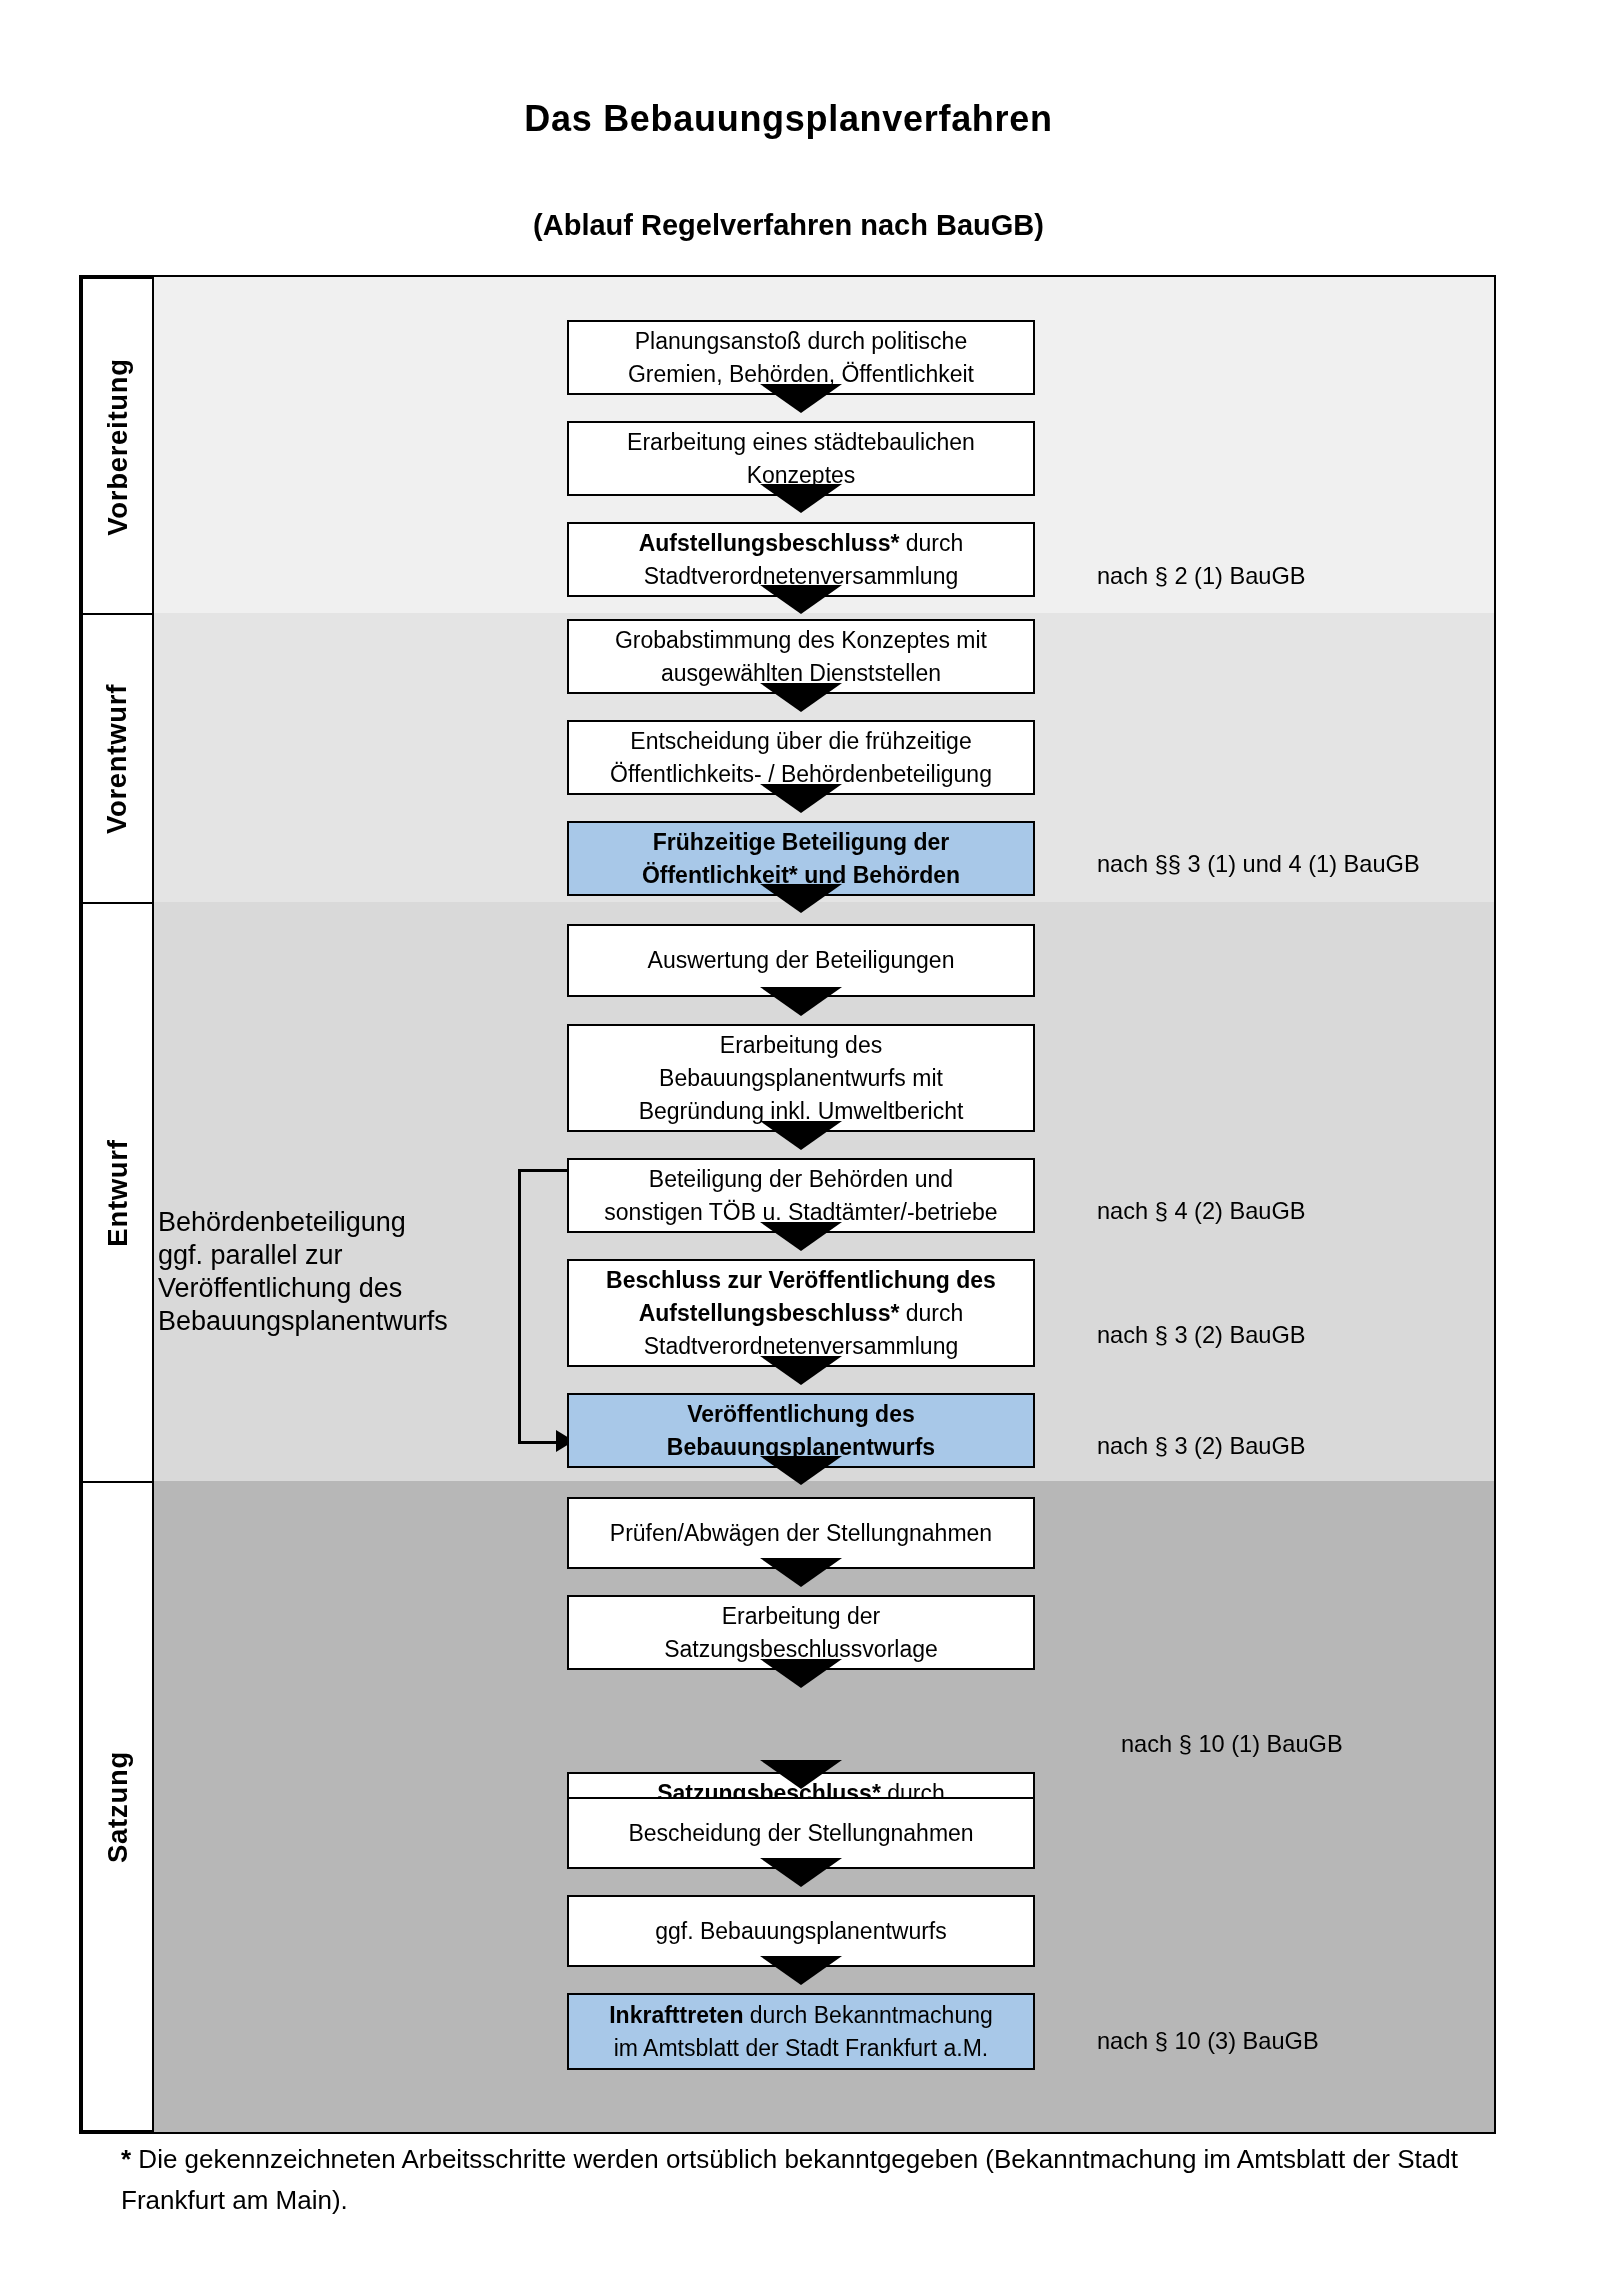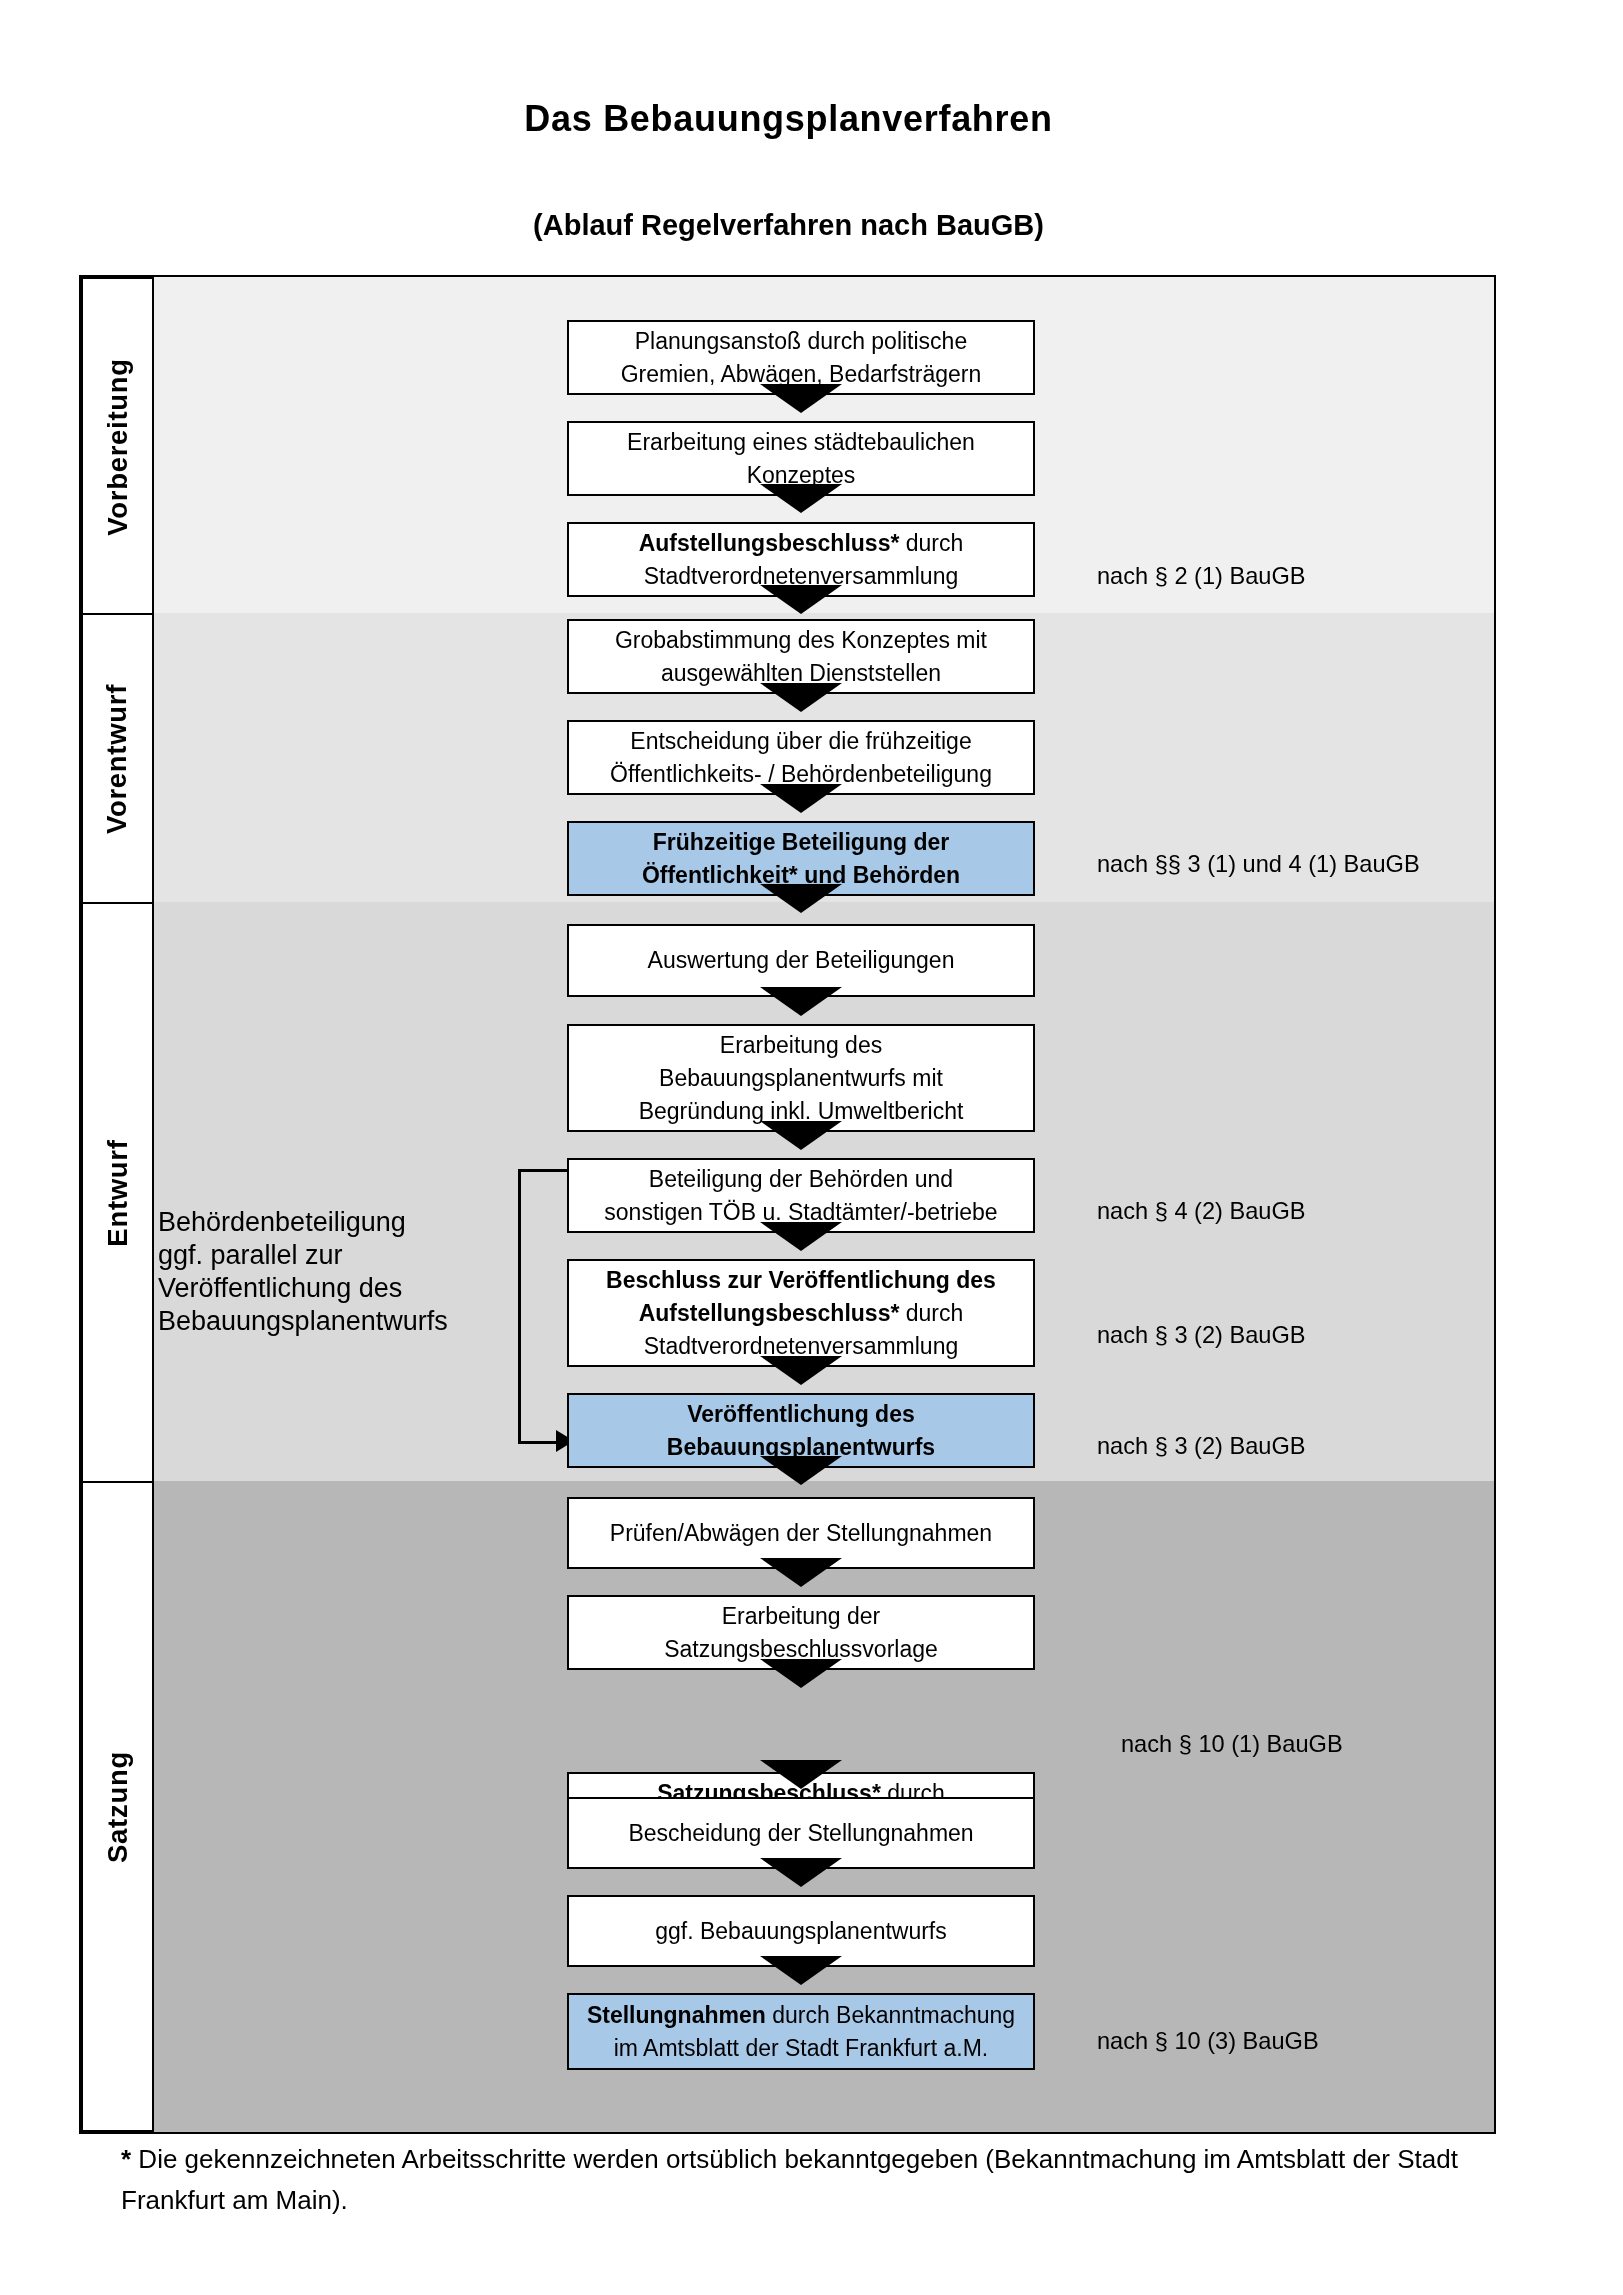--- a/index.html
+++ b/index.html
@@ -137,21 +137,21 @@
 
     <div class="annot">
       <div class="ln">Behördenbeteiligung</div>
       <div class="ln">ggf. parallel zur</div>
       <div class="ln">Veröffentlichung des</div>
       <div class="ln">Bebauungsplanentwurfs</div>
     </div>
 
     <div class="box" id="bx1">
       <div class="ln">Planungsanstoß durch politische</div>
-      <div class="ln">Gremien, Abwägen, Bedarfsträgern</div>
+      <div class="ln">Gremien, Behörden, Öffentlichkeit</div>
     </div>
     <div class="box" id="bx2">
       <div class="ln">Erarbeitung eines städtebaulichen</div>
       <div class="ln">Konzeptes</div>
     </div>
     <div class="box" id="bx3">
       <div class="ln"><span class="seg-b">Aufstellungsbeschluss*</span><span> durch</span></div>
       <div class="ln">Stadtverordnetenversammlung</div>
     </div>
     <div class="box" id="bx4">
@@ -198,21 +198,21 @@
       <div class="ln"><span class="seg-b">Satzungsbeschluss*</span><span> durch</span></div>
       <div class="ln">Stadtverordentenversammlung</div>
     </div>
     <div class="box" id="bx15">
       <div class="ln">Bescheidung der Stellungnahmen</div>
     </div>
     <div class="box" id="bx16">
       <div class="ln">ggf. Bebauungsplanentwurfs</div>
     </div>
     <div class="box hl" id="bx17">
-      <div class="ln"><span class="seg-b">Stellungnahmen</span><span> durch Bekanntmachung</span></div>
+      <div class="ln"><span class="seg-b">Inkrafttreten</span><span> durch Bekanntmachung</span></div>
       <div class="ln">im Amtsblatt der Stadt Frankfurt a.M.</div>
     </div>
 
     <div class="arrow" id="ar1"></div>
     <div class="arrow" id="ar2"></div>
     <div class="arrow" id="ar3"></div>
     <div class="arrow" id="ar4"></div>
     <div class="arrow" id="ar5"></div>
     <div class="arrow" id="ar6"></div>
     <div class="arrow" id="ar7"></div>

